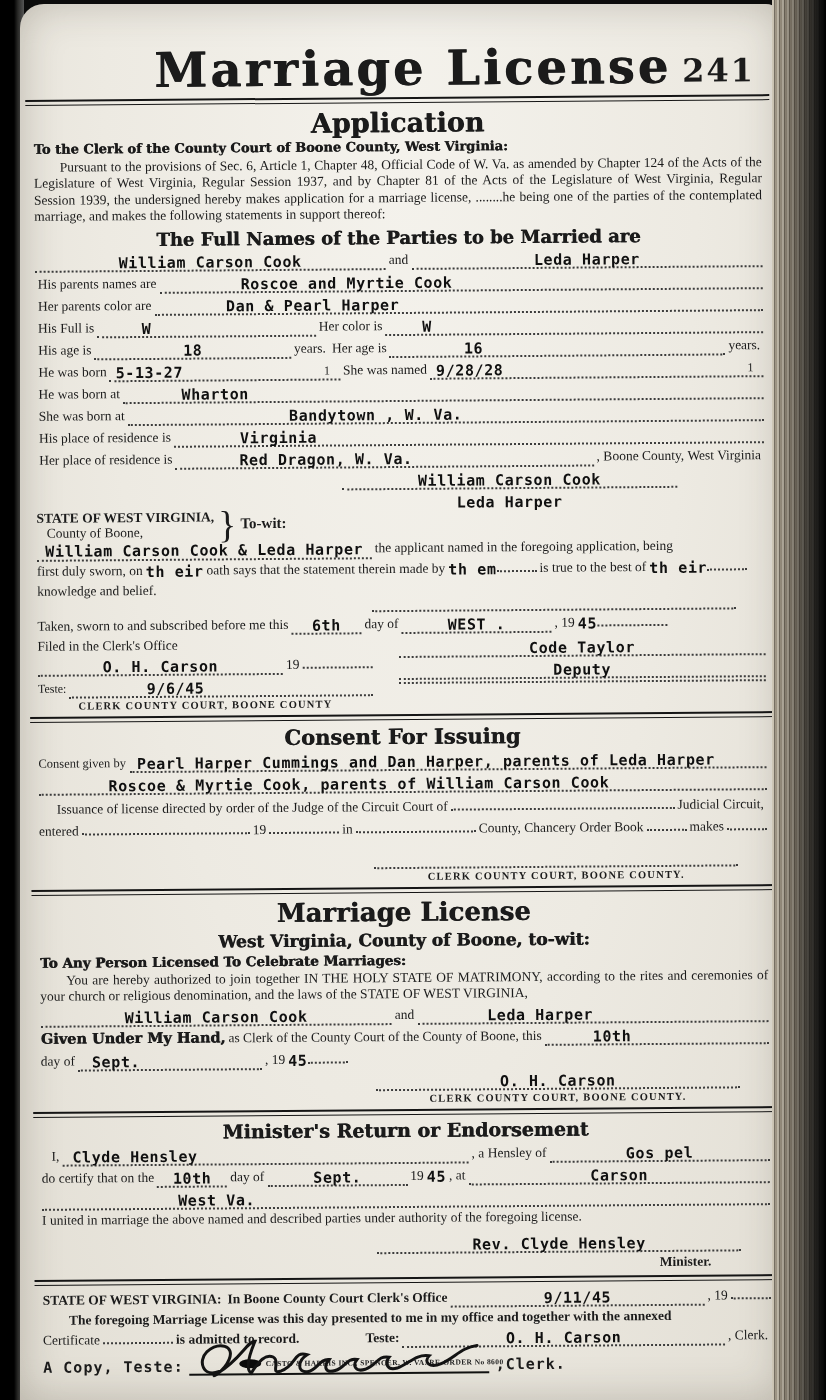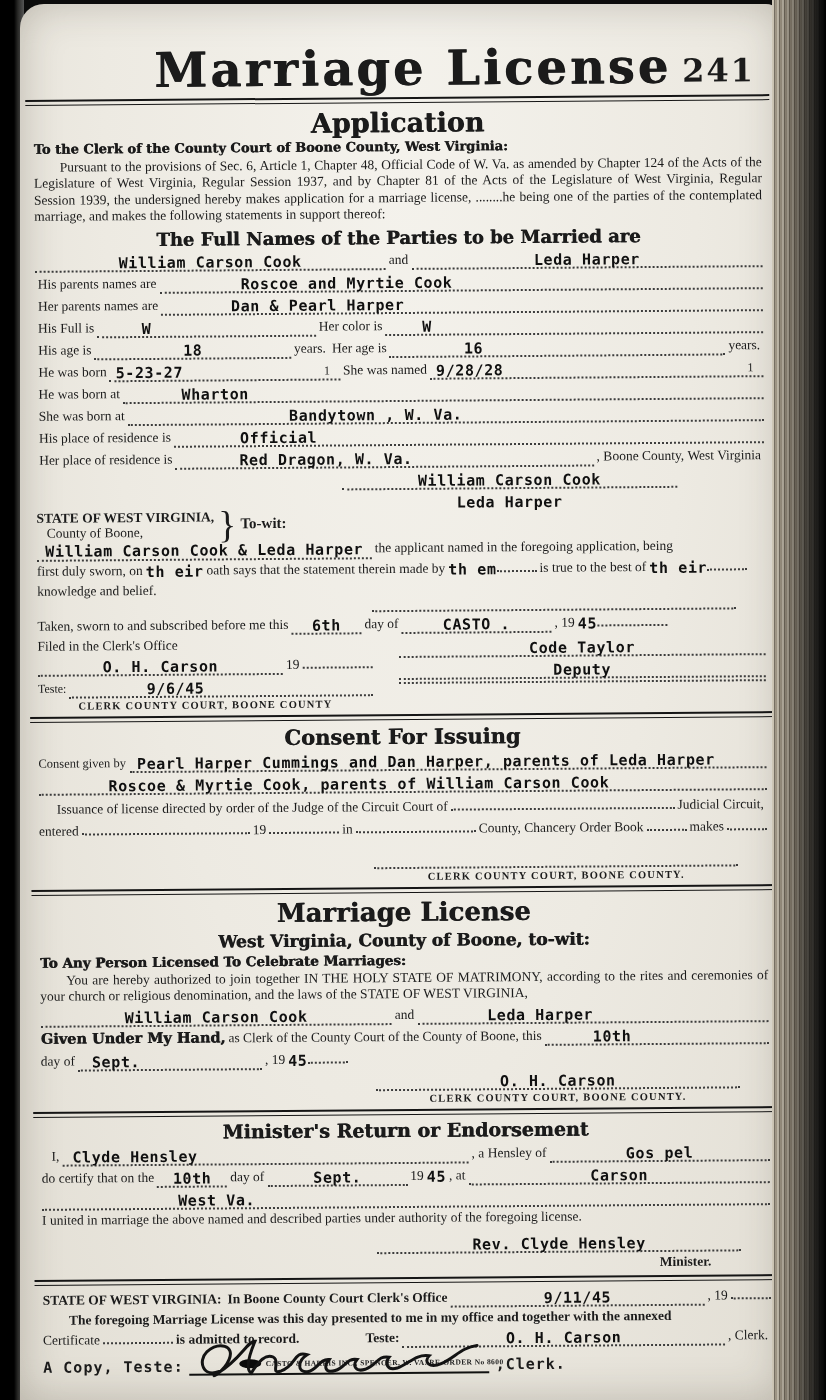--- a/index.html
+++ b/index.html
@@ -83,21 +83,21 @@
       </div>
 
       <div class="fl">
         <span class="lbl">His parents names are</span>
         <span class="fill">
             <span class="typed" style="margin-right:38%">Roscoe and  Myrtie Cook</span>
           </span>
       </div>
 
       <div class="fl">
-        <span class="lbl">Her parents names are</span>
+        <span class="lbl">Her parents color are</span>
         <span class="fill">
             <span class="typed" style="margin-right:48%">Dan &amp; Pearl Harper</span>
           </span>
       </div>
 
       <div class="fl">
         <span class="lbl">His Full is</span>
         <span class="fill" style="flex:0 0 30%">
             <span class="typed" style="margin-right:55%">W</span>
           </span>
@@ -116,21 +116,21 @@
         <span class="lbl">Her age is</span>
         <span class="fill">
             <span class="typed" style="margin-right:50%">16</span>
           </span>
         <span class="lbl">years.</span>
       </div>
 
       <div class="fl">
         <span class="lbl">He was born</span>
         <span class="fill" style="flex:0 0 30%;justify-content:space-between;padding:0 6px">
-          <span class="typed">5-23-27</span>
+          <span class="typed">5-13-27</span>
           <span class="fn">1</span>
         </span>
         <span class="lbl">She was named</span>
         <span class="fill" style="justify-content:space-between;padding:0 6px">
           <span class="typed">9/28/28</span>
           <span class="fn">1</span>
         </span>
       </div>
 
       <div class="fl">
@@ -143,21 +143,21 @@
       <div class="fl">
         <span class="lbl">She was born at</span>
         <span class="fill">
             <span class="typed" style="margin-right:22%">Bandytown , W. Va.</span>
           </span>
       </div>
 
       <div class="fl">
         <span class="lbl">His place of residence is</span>
         <span class="fill left">
-            <span class="typed" style="margin-left:10%">Official</span>
+            <span class="typed" style="margin-left:10%">Virginia</span>
           </span>
       </div>
 
       <div class="fl">
         <span class="lbl">Her place of residence is</span>
         <span class="fill">
             <span class="typed" style="margin-right:28%">Red Dragon, W. Va.</span>
           </span>
         <span class="lbl">, Boone County, West Virginia</span>
       </div>
@@ -204,21 +204,21 @@
 
       <div class="rightcol dotted-rule"></div>
 
       <div class="fl">
         <span class="lbl" style="padding-left:0">Taken, sworn to and subscribed before me this</span>
         <span class="fill short">
             <span class="typed">6th</span>
           </span>
         <span class="lbl">day of</span>
         <span class="fill" style="flex:0 0 150px">
-            <span class="typed">CASTO .</span>
+            <span class="typed">WEST .</span>
           </span>
         <span class="lbl">, 19</span>
         <span class="typed">45</span>
         <span class="fill short"></span>
       </div>
 
       <div class="clerkrow">
         <div class="c-left">
           <div class="lbl" style="padding-left:0">Filed in the Clerk's Office</div>
           <div class="fl">

